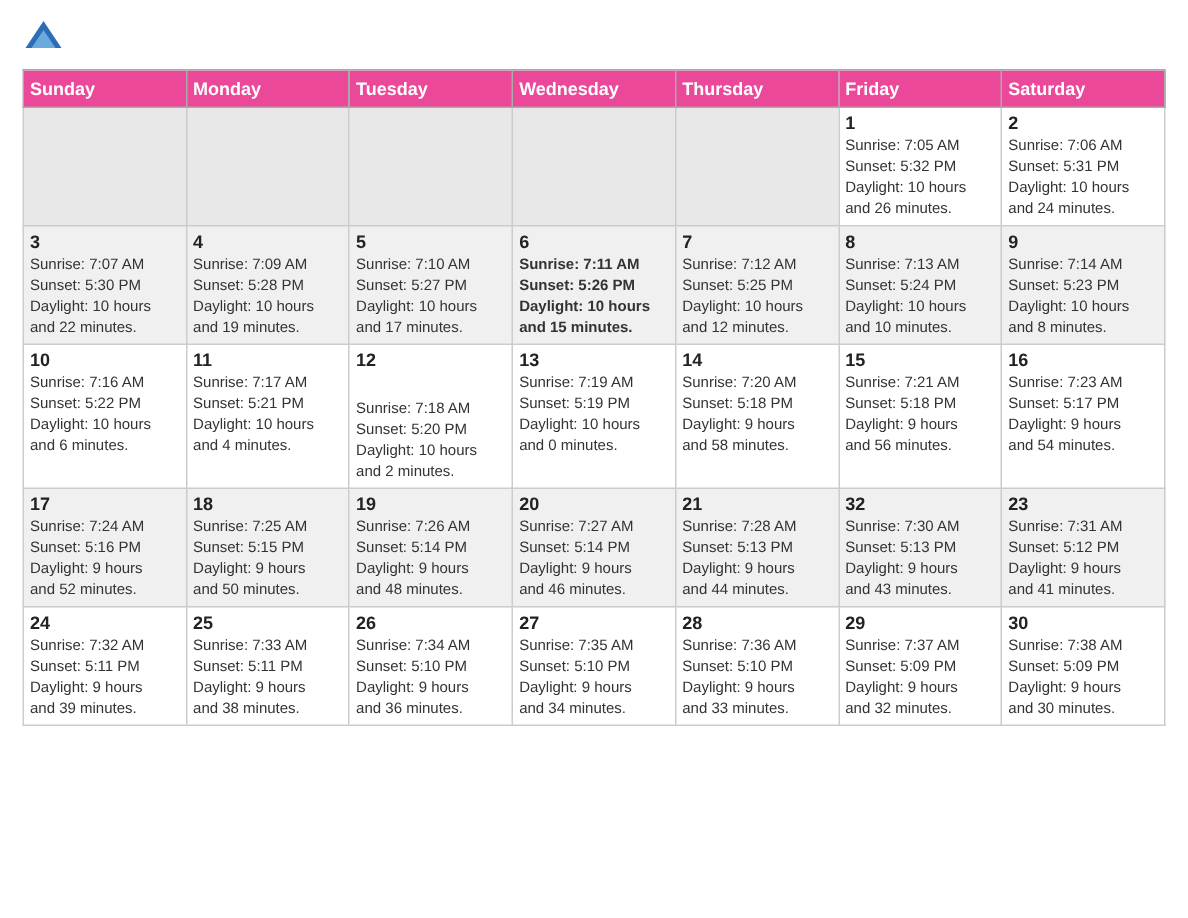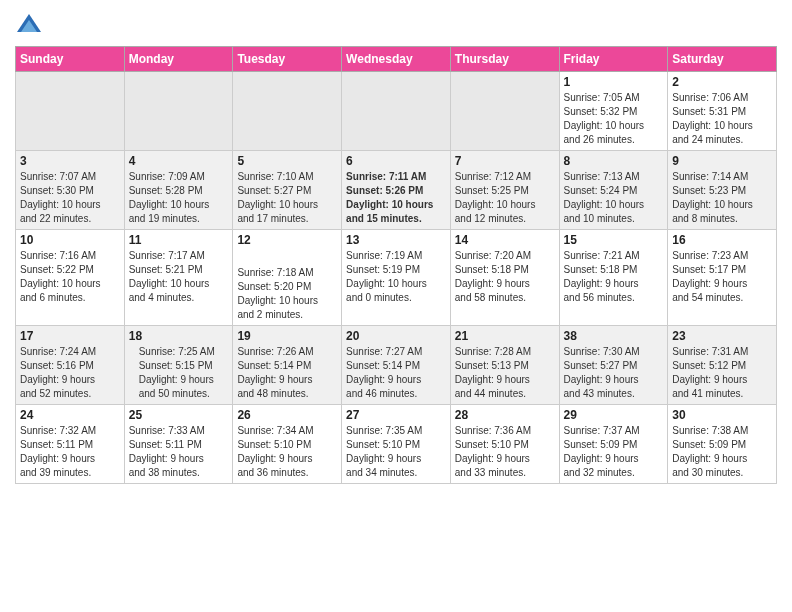--- a/index.html
+++ b/index.html
@@ -246,21 +246,21 @@
         <tr class="row-bg-light">
           <td>
             <div class="day-number">17</div>
             <div class="day-info" style="white-space: pre-line;">Sunrise: 7:24 AM
 Sunset: 5:16 PM
 Daylight: 9 hours
 and 52 minutes.</div>
           </td>
           <td>
             <div class="day-number">18</div>
-            <div class="day-info" style="white-space: pre-line; margin-left: 10px;">Sunrise: 7:25 AM
+            <div class="day-info" style="white-space: pre-line;">Sunrise: 7:25 AM
 Sunset: 5:15 PM
 Daylight: 9 hours
 and 50 minutes.</div>
           </td>
           <td>
             <div class="day-number">19</div>
             <div class="day-info" style="white-space: pre-line;">Sunrise: 7:26 AM
 Sunset: 5:14 PM
 Daylight: 9 hours
 and 48 minutes.</div>
@@ -273,23 +273,23 @@
 and 46 minutes.</div>
           </td>
           <td>
             <div class="day-number">21</div>
             <div class="day-info" style="white-space: pre-line;">Sunrise: 7:28 AM
 Sunset: 5:13 PM
 Daylight: 9 hours
 and 44 minutes.</div>
           </td>
           <td>
-            <div class="day-number">38</div>
+            <div class="day-number">32</div>
             <div class="day-info" style="white-space: pre-line;">Sunrise: 7:30 AM
-Sunset: 5:27 PM
+Sunset: 5:13 PM
 Daylight: 9 hours
 and 43 minutes.</div>
           </td>
           <td>
             <div class="day-number">23</div>
             <div class="day-info" style="white-space: pre-line;">Sunrise: 7:31 AM
 Sunset: 5:12 PM
 Daylight: 9 hours
 and 41 minutes.</div>
           </td>

